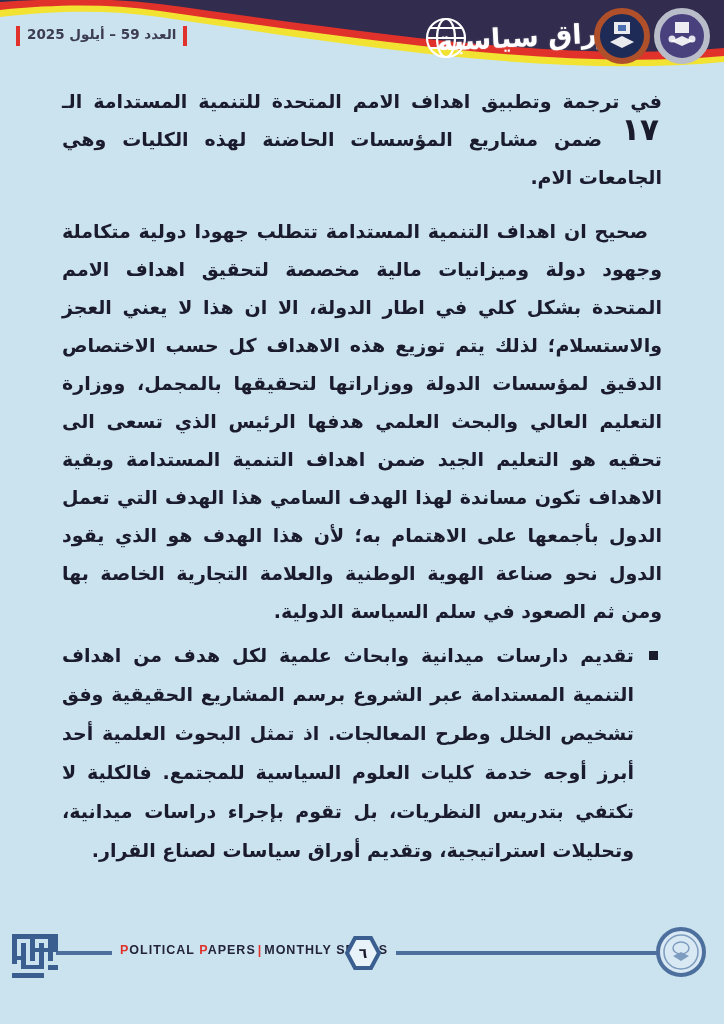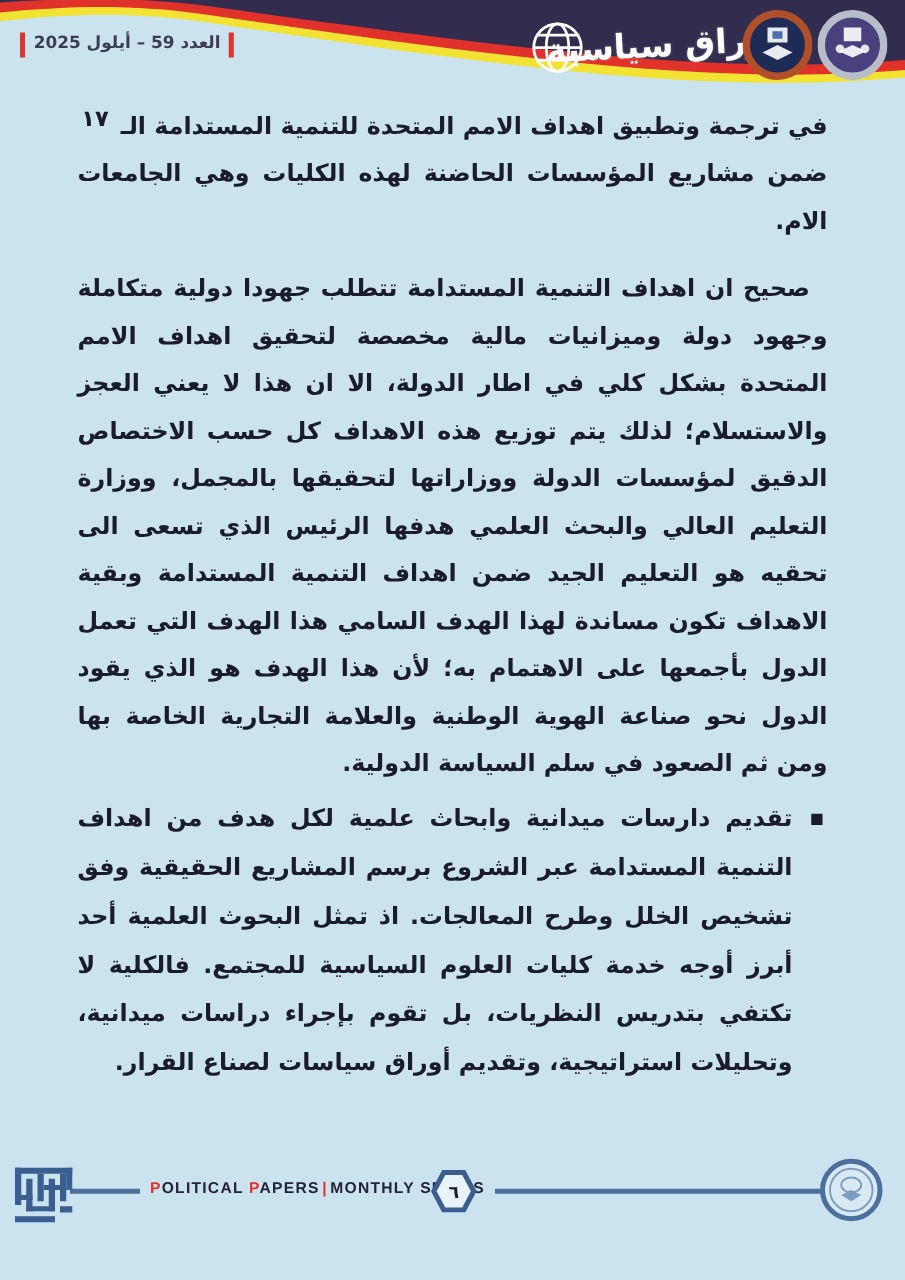--- a/index.html
+++ b/index.html
@@ -30,21 +30,21 @@
   .logo-badge.l2{left:654px;}
   
   .body-text{
     position:absolute; top:82px; left:62px; width:600px;
     direction:rtl; text-align:justify;
     color:#1b1b2e; font-weight:bold; font-size:19px; line-height:38px;
   }
   .body-text p{margin:0;}
   .body-text p.indent{text-indent:14px;margin-top:16px;}
   .supnum{
-    font-size:18px; vertical-align:6px; line-height:0; padding:0 3px;
+    font-size:31px; vertical-align:6px; line-height:0; padding:0 3px;
   }
   .body-text ul{list-style:none; margin:6px 0 0 0; padding:0;}
   .body-text li{
     position:relative; padding-right:28px; margin-bottom:10px; line-height:39px;
   }
   .body-text li .sq{
     position:absolute; right:4px; top:15px; width:9px; height:9px; background:#1b1b2e;
   }
   
   .footer-line{

